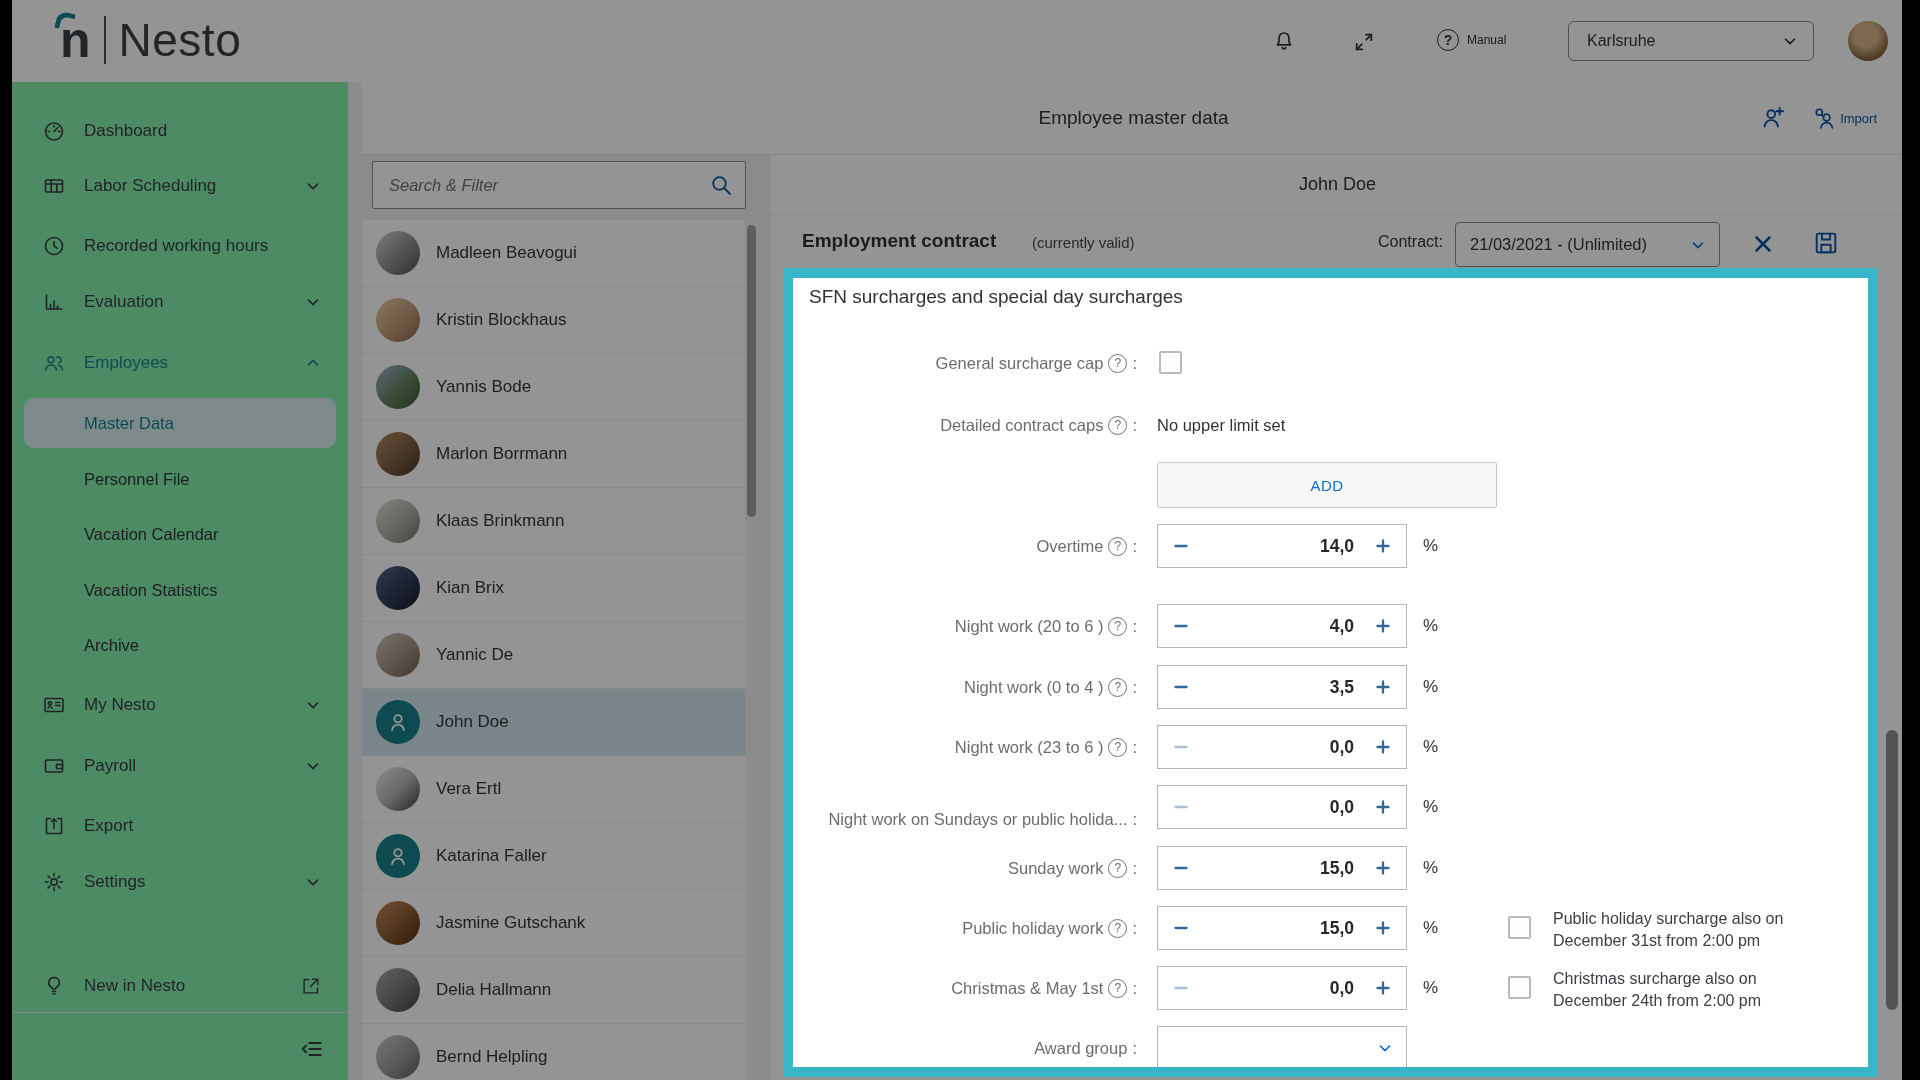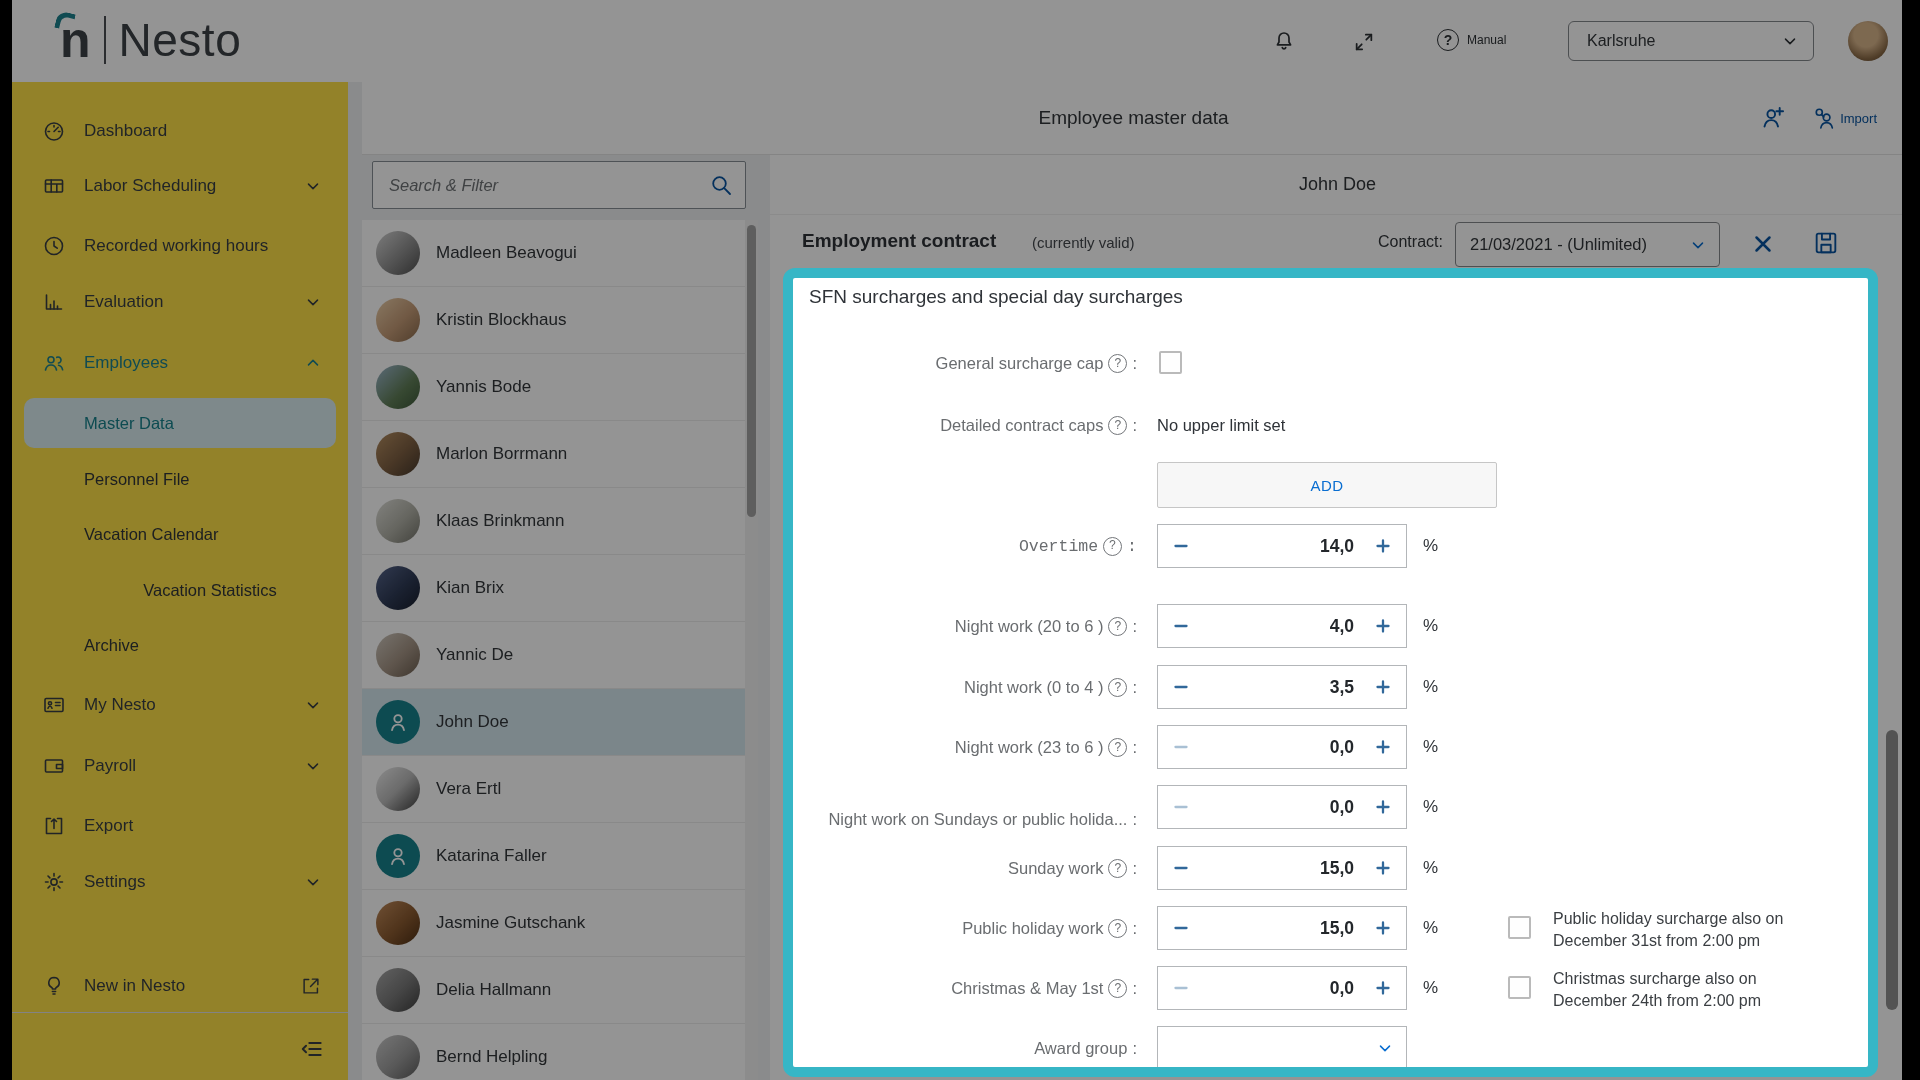--- a/index.html
+++ b/index.html
@@ -18,21 +18,21 @@
   .qcircle{width:22px;height:22px;border:1.7px solid #2e3236;border-radius:50%;display:flex;
            align-items:center;justify-content:center;font-size:14px;font-weight:700;box-sizing:border-box;}
   #manual-label{font-size:12px;}
   #loc-select{position:absolute;left:1556px;top:21px;width:246px;height:40px;border:1px solid #84888c;
       border-radius:6px;background:#fff;display:flex;align-items:center;box-sizing:border-box;cursor:pointer;}
   #loc-select .val{margin-left:18px;font-size:16px;flex:1;}
   #loc-select .chev{margin-right:14px;color:#2e3236;display:flex;}
   #avatar{position:absolute;left:1836px;top:21px;width:40px;height:40px;border-radius:50%;
       background:radial-gradient(circle at 45% 35%,#d8b58b 0 35%,#8a6a46 70%,#55402a 100%);}
   
-  #sidebar{position:absolute;left:12px;top:82px;width:336px;height:998px;background:#fde047;text-decoration:underline;}
+  #sidebar{position:absolute;left:12px;top:82px;width:336px;height:998px;background:#86efac;text-decoration:underline;}
   .side-item{position:absolute;left:0;width:336px;height:44px;display:flex;align-items:center;cursor:pointer;color:#3a3f44;}
   .side-item .sic{position:absolute;left:30px;display:flex;width:24px;height:24px;}
   .side-item .slab{position:absolute;left:72px;font-size:17px;white-space:nowrap;}
   .side-item .chev{position:absolute;right:26px;display:flex;}
   .side-item.active{color:#1d818e;}
   .side-sub{position:absolute;left:12px;width:312px;height:50px;display:flex;align-items:center;border-radius:10px;cursor:pointer;}
   .side-sub .slab{margin-left:60px;font-size:16.5px;color:#32363a;}
   .side-sub.sel{background:#d9ecef;}
   .side-sub.sel .slab{color:#17828c;}
   #side-divider{position:absolute;left:0;top:930px;width:336px;border-top:1px solid #e2e2e2;}
@@ -73,21 +73,21 @@
      background:#fff;box-sizing:border-box;display:flex;align-items:center;cursor:pointer;}
   #contract-select .val{margin-left:14px;font-size:16.5px;flex:1;white-space:nowrap;}
   #contract-select .chev{margin-right:12px;color:#0a6ed1;display:flex;}
   #close-btn{position:absolute;left:980px;top:16px;color:#0854a0;cursor:pointer;display:flex;}
   #save-btn{position:absolute;left:1042px;top:14px;color:#0854a0;cursor:pointer;display:flex;}
   #detail-bg{position:absolute;left:770px;top:275px;width:1135px;height:805px;background:#fff;}
   #page-thumb{position:absolute;left:1886px;top:730px;width:12px;height:280px;border-radius:6px;background:#8f8f8f;}
   
   #overlay{position:absolute;left:0;top:0;width:1920px;height:1080px;background:rgba(0,0,0,.42);z-index:50;}
   #highlight{position:absolute;left:783px;top:268px;width:1095px;height:809px;box-sizing:border-box;
-     border:10px solid #36b6c6;border-radius:12px;background:#fff;z-index:60;}
+     border:10px solid #36b6c6;border-radius:4px;background:#fff;z-index:60;}
   #panel-body{position:absolute;left:0;top:0;width:1075px;height:789px;overflow:hidden;}
   #panel-title{position:absolute;left:16px;top:8px;font-size:19px;color:#2f3338;}
   .flbl{position:absolute;left:0;width:344px;height:44px;display:flex;align-items:center;justify-content:flex-end;
         gap:5px;color:#6a6d70;font-size:16.5px;white-space:nowrap;}
   .flbl::after{content:":";color:#6a6d70;}
   .help{width:19px;height:19px;border:1.4px solid #73767a;border-radius:50%;display:flex;align-items:center;
         justify-content:center;font-size:12px;color:#6a6d70;box-sizing:border-box;flex:0 0 auto;cursor:pointer;}
   .cbox{width:23px;height:23px;border:2px solid #bababa;border-radius:2px;background:#fefefe;box-sizing:border-box;cursor:pointer;}
   .sbox{position:absolute;left:364px;width:250px;height:44px;border:1px solid #b3b6b9;background:#fff;
         box-sizing:border-box;display:flex;align-items:center;}
@@ -219,21 +219,21 @@
         </div>
         <div class="side-sub sel" style="top: 316px;">
           <span class="slab">Master Data</span>
         </div>
         <div class="side-sub" style="top: 372px;">
           <span class="slab">Personnel File</span>
         </div>
         <div class="side-sub" style="top: 427px;">
           <span class="slab">Vacation Calendar</span>
         </div>
-        <div class="side-sub" style="top: 483px; justify-content: center;">
+        <div class="side-sub" style="top: 483px;">
           <span class="slab">Vacation Statistics</span>
         </div>
         <div class="side-sub" style="top: 538px;">
           <span class="slab">Archive</span>
         </div>
         <div class="side-item" style="top: 601px;">
           <span class="sic">
             <svg width="24" height="24" viewBox="0 0 24 24" fill="none" stroke="currentColor" stroke-width="1.6" stroke-linecap="round" stroke-linejoin="round">
               <rect x="3" y="5.5" width="18" height="13" rx="1.2"></rect>
               <circle cx="8" cy="10.3" r="1.6"></circle>
@@ -457,21 +457,21 @@
           <span>General surcharge cap</span>
           <span class="help">?</span>
         </div>
         <div class="cbox" style="position: absolute; left: 366px; top: 73px;"></div>
         <div class="flbl" style="top: 125px;">
           <span>Detailed contract caps</span>
           <span class="help">?</span>
         </div>
         <div style="position: absolute; left: 364px; top: 125px; height: 44px; line-height: 44px; font-size: 16.5px; color: rgb(47, 51, 56);">No upper limit set</div>
         <div class="addbtn">ADD</div>
-        <div class="flbl" style="top: 246px; font-family: Liberation Mono, monospace;">
+        <div class="flbl" style="top: 246px;">
           <span>Overtime</span>
           <span class="help">?</span>
         </div>
         <div class="sbox" style="top: 246px;">
           <div class="sbtn">
             <svg width="22" height="22" viewBox="0 0 24 24" fill="none" stroke="currentColor" stroke-width="2.5" stroke-linecap="round" stroke-linejoin="round">
               <path d="M6 12h12"></path>
             </svg>
           </div>
           <div class="sval">14,0</div>

